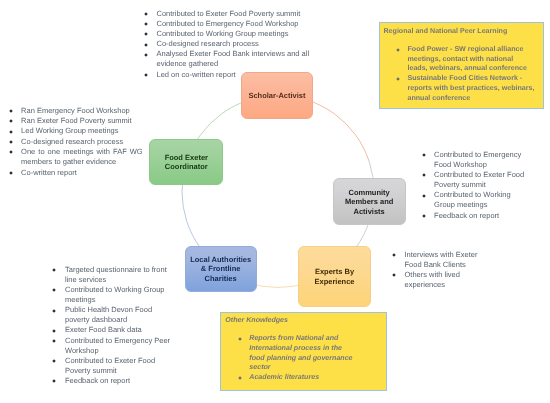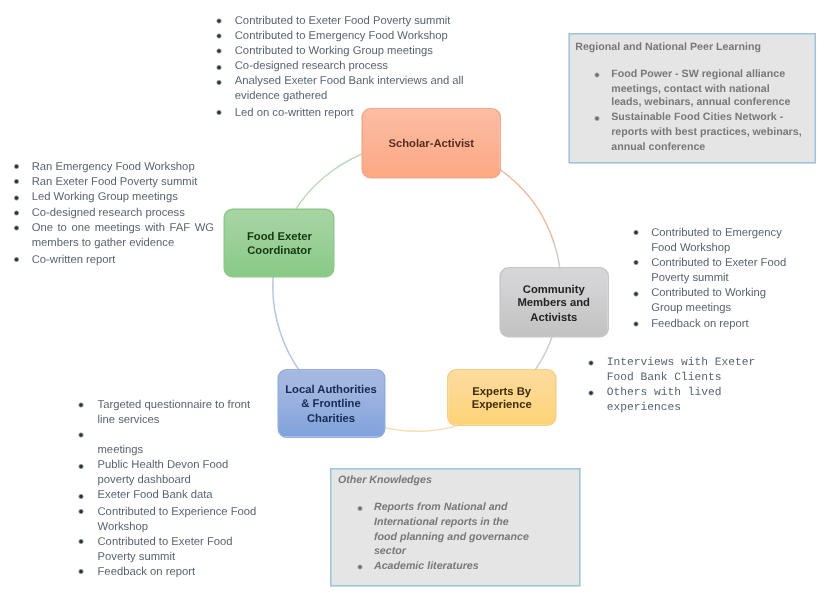--- a/index.html
+++ b/index.html
@@ -27,53 +27,53 @@
   .lst{position:absolute;color:#59636f;font-size:7.5px;line-height:10.1px;}
   .lst .li{position:relative;padding-left:11.5px;margin:0;}
   .lst .li .jl{display:inline-block;width:121.6px;text-align:justify;text-align-last:justify;white-space:normal;}
   .lst .li::before{
     content:"";position:absolute;left:-1.1px;top:3.3px;width:4px;height:4px;
     border-radius:50%;
     background:radial-gradient(circle closest-side,#2b323d 0%,#2b323d 40%,rgba(43,50,61,0.55) 66%,rgba(43,50,61,0) 100%);
   }
 
   
-  .callout{position:absolute;box-sizing:border-box;border:1px solid #9dc3de;background:#e5e5e5;}
+  .callout{position:absolute;box-sizing:border-box;border:1px solid #9dc3de;background:#fde047;}
   .callout .ttl{position:absolute;font-size:7.1px;font-weight:700;color:#787878;white-space:nowrap;}
   .callout .lst{color:#787878;font-weight:700;font-size:7.1px;line-height:9.75px;}
   .callout .lst .li{padding-left:10.8px;}
   .callout .lst .li::before{
     width:4px;height:4px;left:-1px;top:3.0px;
     background:radial-gradient(circle closest-side,#6e6e6e 0%,#6e6e6e 40%,rgba(110,110,110,0.55) 66%,rgba(110,110,110,0) 100%);
   }
 
   #ring{position:absolute;left:0;top:0;}
 
   
-  .n-scholar  {left:241px; top:72px;  width:93px; height:46.5px;
+  .n-scholar  {left:241px; top:72px;  width:72px; height:46.5px;
                background:linear-gradient(180deg,#FCBEA3 0%,#FCB79C 26%,#FDA983 100%);
                border:1px solid #F1A889; color:#552d1c;}
   .n-coord    {left:149.3px; top:138.9px; width:74px; height:46.5px;
                background:linear-gradient(180deg,#A6D5A3 0%,#A1D29E 26%,#89CA86 100%);
                border:1px solid #8EC98C; color:#14380f;}
   .n-community{left:332.5px; top:138.2px; width:73.3px; height:47.3px;
                background:linear-gradient(180deg,#D6D6D8 0%,#D3D3D5 26%,#C2C2C2 100%);
                border:1px solid #C6C6C7; color:#222222;margin-top:40px;}
   .n-local    {left:184.5px; top:245.5px; width:72.3px; height:46.9px;
                background:linear-gradient(180deg,#A5B8E1 0%,#A2B6E0 26%,#7FA2DC 100%);
                border:1px solid #93ABDD; color:#132a52;}
-  .n-experts  {left:298.2px; top:246.3px; width:72.6px; height:38px;
+  .n-experts  {left:298.2px; top:246.3px; width:72.6px; height:61px;
                background:linear-gradient(180deg,#FEDC9A 0%,#FDD996 26%,#FDD477 100%);
                border:1px solid #F6CE86; color:#402c07;}
 
   
   .l-scholar  {left:145px;   top:9.0px;   width:172px;}
   .l-coord    {left:9.6px;   top:105.6px; width:133px; line-height:10.35px;}
   .l-community{left:422.6px; top:150px;   width:106px;}
-  .l-experts  {left:393px;   top:237px; width:104px;font-family:Liberation Mono, monospace;}
+  .l-experts  {left:393px;   top:250px; width:104px;}
   .l-local    {left:53.5px;  top:220.9px; width:115px;margin-top:44px;}
 
   
   .c-regional {left:379px; top:22.4px; width:164.5px; height:86.5px;}
   .c-other    {left:220px; top:312px;  width:167px; height:78.5px;font-style:italic;}
   .c-regional .ttl{left:3.5px;  top:3.5px;}
   .c-regional .lst{left:16.7px; top:21.6px; width:145px;}
   .c-other .ttl{left:4.3px;  top:2.9px;}
   .c-other .lst{left:17.5px; top:21.2px; width:110px;}
 </style>
@@ -133,36 +133,36 @@
       <div class="li" style="white-space:nowrap"><span><span>Contributed to Exeter Food</span><br><span>Poverty summit</span></span></div>
       <div class="li" style="white-space:nowrap"><span><span>Contributed to Working</span><br><span>Group meetings</span></span></div>
       <div class="li" style="white-space:nowrap"><span><span>Feedback on report</span></span></div>
     </div>
   <div class="lst l-experts">
       <div class="li" style="white-space:nowrap"><span><span>Interviews with Exeter</span><br><span>Food Bank Clients</span></span></div>
       <div class="li" style="white-space:nowrap"><span><span>Others with lived</span><br><span>experiences</span></span></div>
     </div>
   <div class="lst l-local">
       <div class="li" style="white-space:nowrap"><span><span>Targeted questionnaire to front</span><br><span>line services</span></span></div>
-      <div class="li" style="white-space:nowrap"><span><br><span>meetings</span></span></div>
+      <div class="li" style="white-space:nowrap"><span><span>Contributed to Working Group</span><br><span>meetings</span></span></div>
       <div class="li" style="white-space:nowrap"><span><span>Public Health Devon Food</span><br><span>poverty dashboard</span></span></div>
       <div class="li" style="white-space:nowrap"><span><span>Exeter Food Bank data</span></span></div>
-      <div class="li" style="white-space:nowrap"><span><span>Contributed to Experience Food</span><br><span>Workshop</span></span></div>
+      <div class="li" style="white-space:nowrap"><span><span>Contributed to Emergency Peer</span><br><span>Workshop</span></span></div>
       <div class="li" style="white-space:nowrap"><span><span>Contributed to Exeter Food</span><br><span>Poverty summit</span></span></div>
       <div class="li" style="white-space:nowrap"><span><span>Feedback on report</span></span></div>
     </div>
 
   <div class="callout c-regional">
     <div class="ttl">Regional and National Peer Learning</div>
     <div class="lst">
         <div class="li" style="white-space:nowrap"><span><span>Food Power - SW regional alliance</span><br><span>meetings, contact with national</span><br><span>leads, webinars, annual conference</span></span></div>
         <div class="li" style="white-space:nowrap"><span><span>Sustainable Food Cities Network -</span><br><span>reports with best practices, webinars,</span><br><span>annual conference</span></span></div>
       </div>
   </div>
   <div class="callout c-other">
     <div class="ttl">Other Knowledges</div>
     <div class="lst">
-        <div class="li" style="white-space:nowrap"><span><span>Reports from National and</span><br><span>International reports in the</span><br><span>food planning and governance</span><br><span>sector</span></span></div>
+        <div class="li" style="white-space:nowrap"><span><span>Reports from National and</span><br><span>International process in the</span><br><span>food planning and governance</span><br><span>sector</span></span></div>
         <div class="li" style="white-space:nowrap"><span><span>Academic literatures</span></span></div>
       </div>
   </div>
 
 </div>
 
 </body></html>

